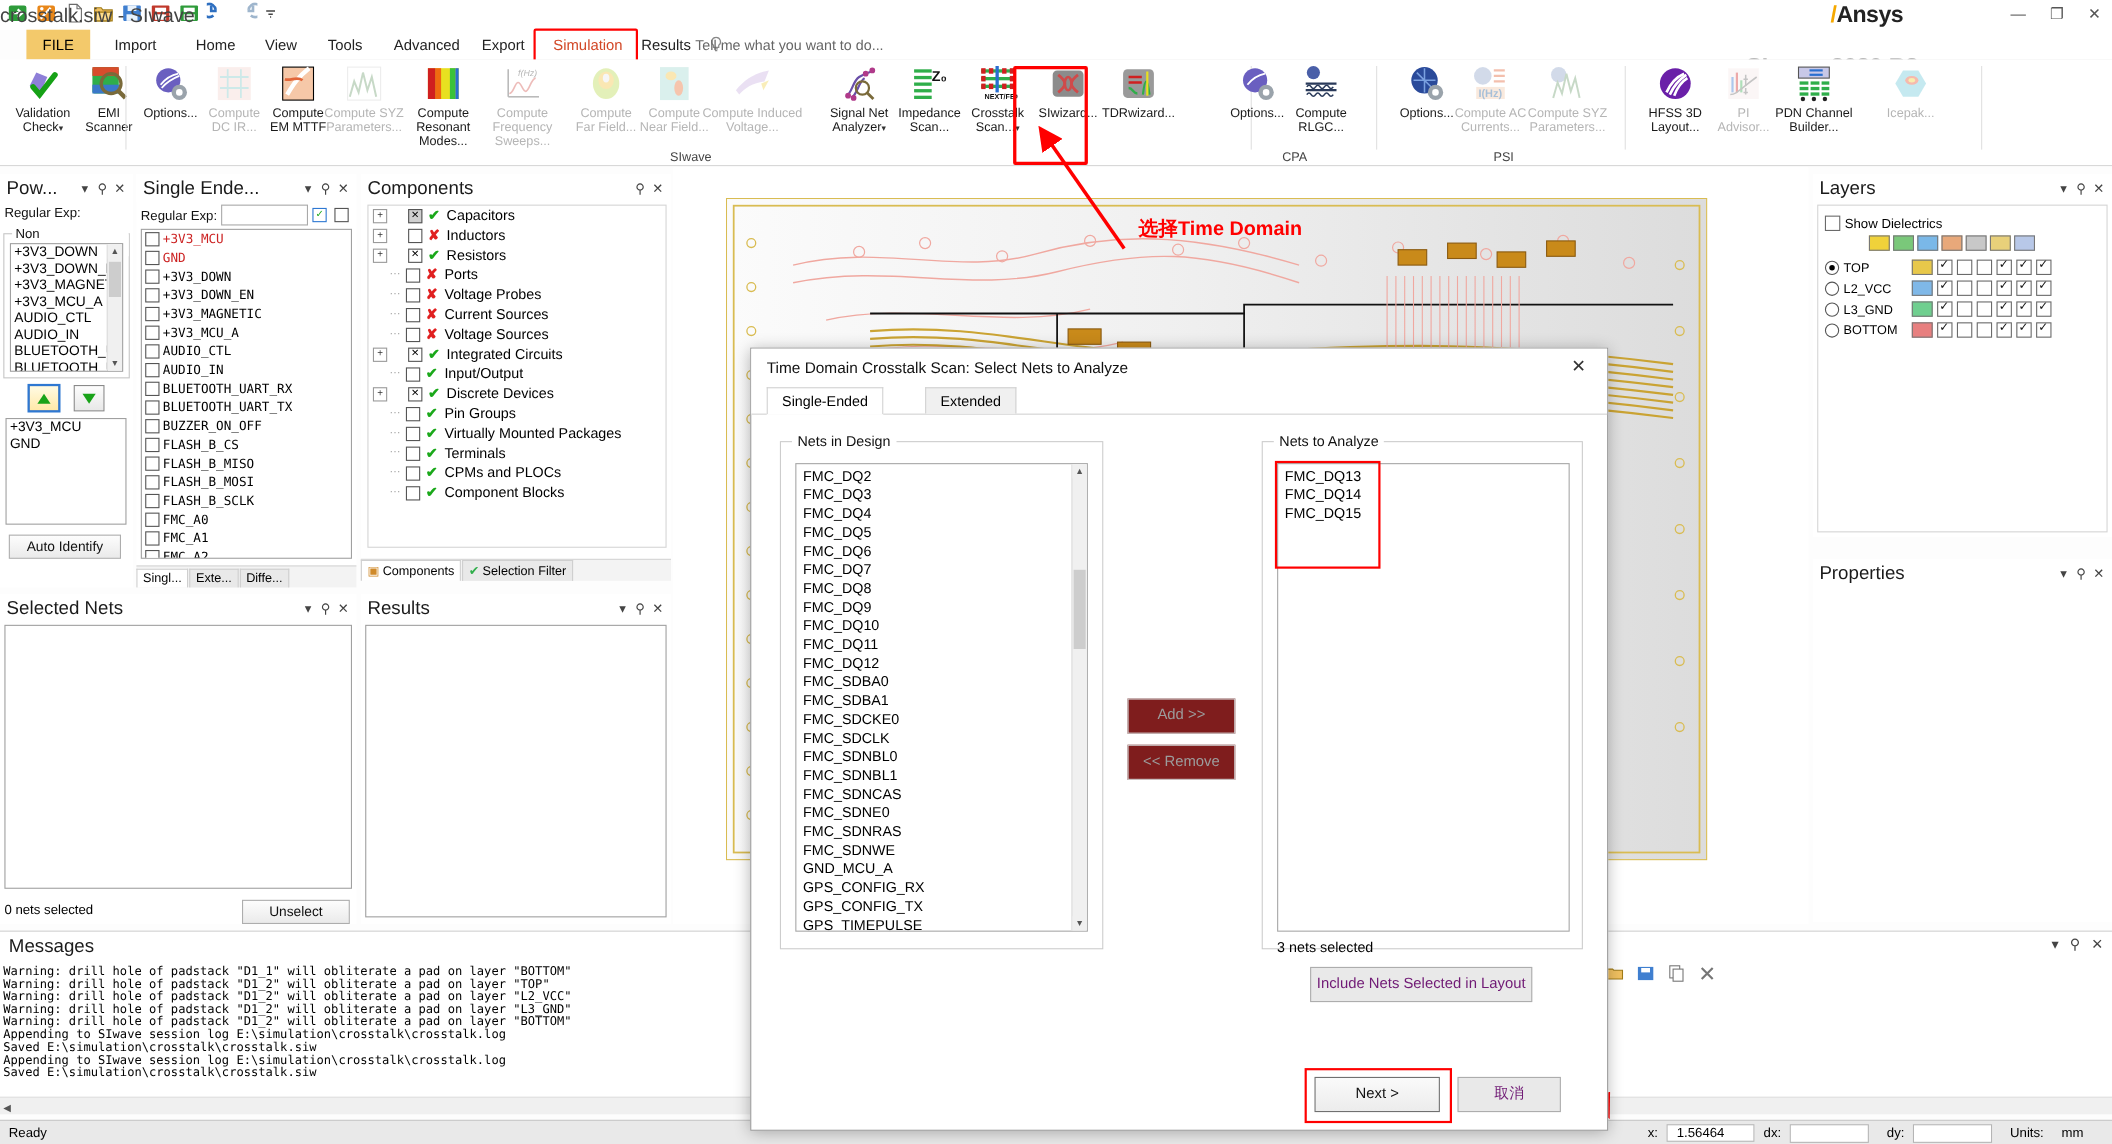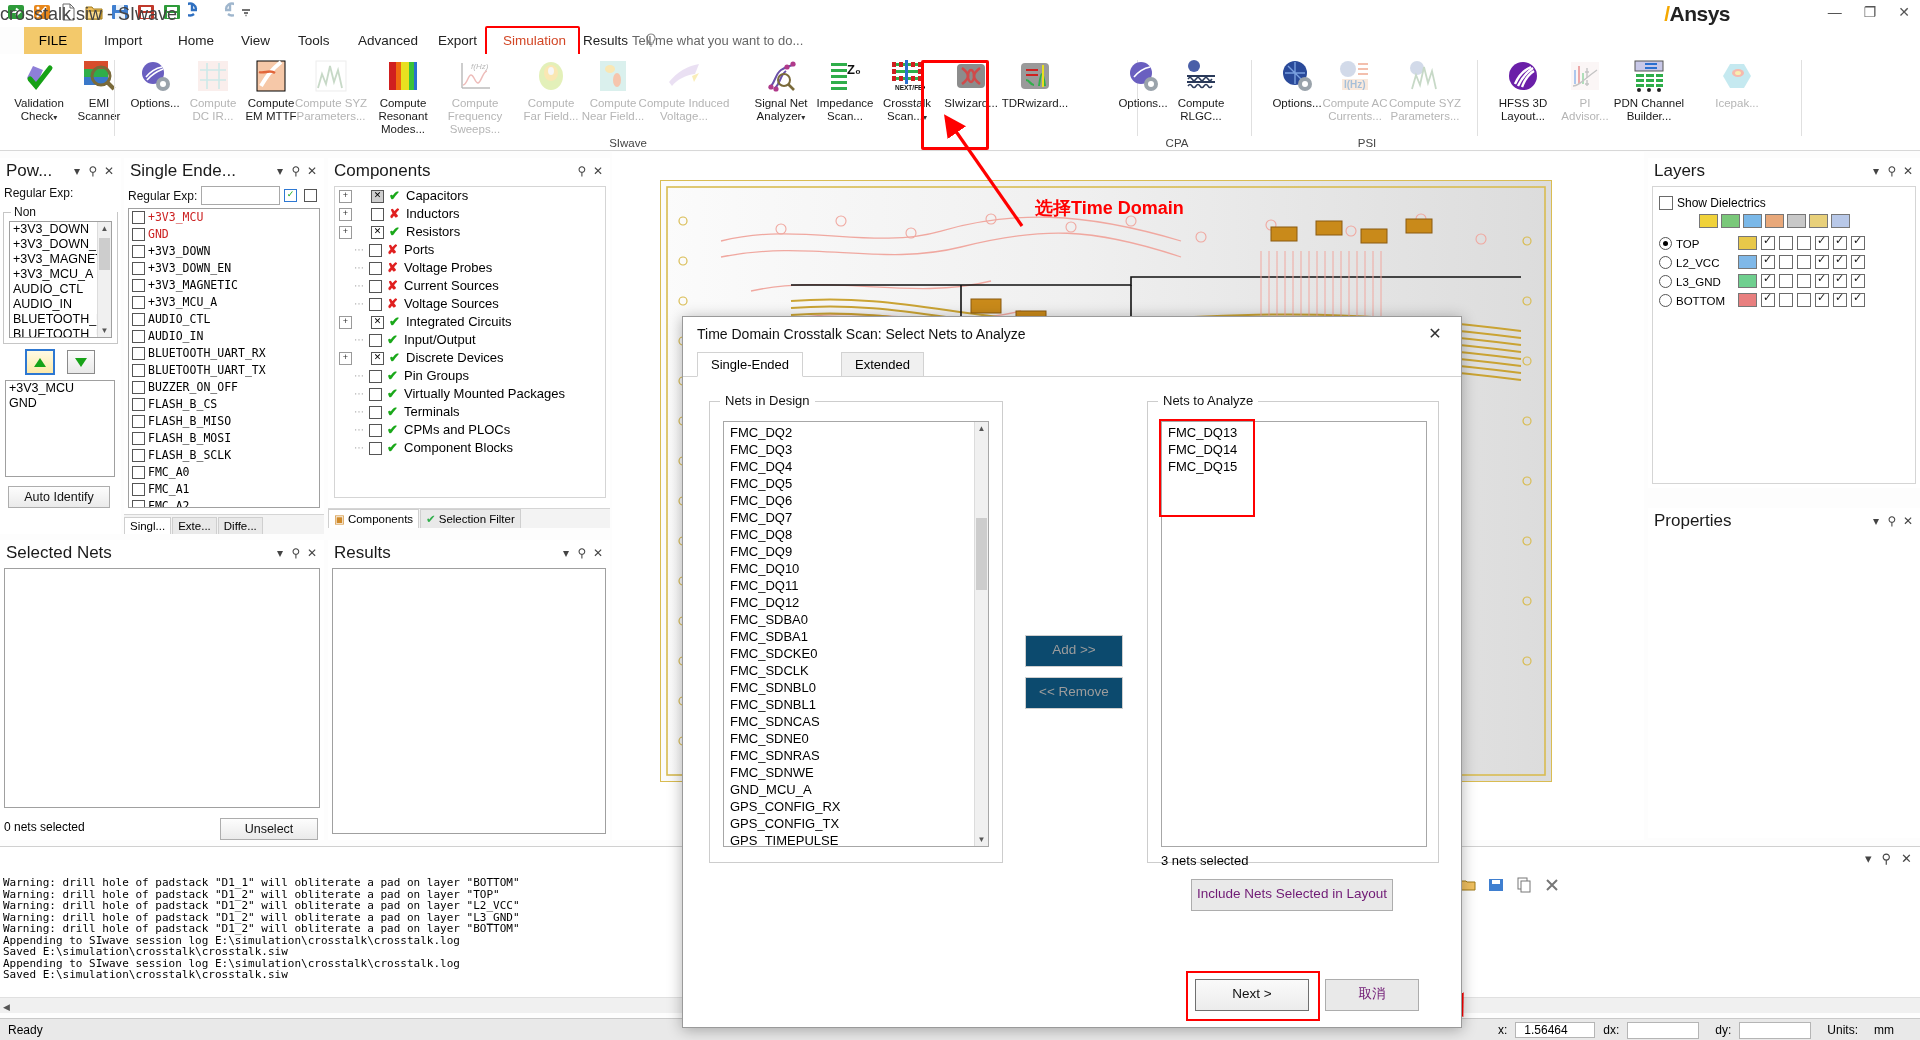--- a/index.html
+++ b/index.html
@@ -131,21 +131,21 @@
   .dlg-title .t{flex:1;}
   .dlg-close{width:40px;height:30px;text-align:center;line-height:30px;font-size:16px;color:#333;cursor:default;}
   .dlg-tabs{display:flex;align-items:flex-end;height:25px;padding-left:14px;border-bottom:1px solid #d2d2d2;background:#fff;gap:39px;}
   .dtab{font-size:13px;padding:4px 13px;border:1px solid #d2d2d2;border-bottom:none;background:#f0f0f0;margin-right:-1px;}
   .dtab.active{background:#ffffff;border-bottom:1px solid #fff;margin-bottom:-1px;}
   .dlg-body{position:absolute;left:0;top:60px;right:0;bottom:0;}
   .fieldset{position:absolute;border:1px solid #cdcdcd;}
   .legend{position:absolute;top:-9px;left:10px;background:#fff;padding:0 5px;font-size:13px;color:#111;}
   .dlist{position:absolute;border:1px solid #a7a7a7;background:#fff;overflow:hidden;font-size:13px;}
   .dlist .r{line-height:17px;padding-left:6px;white-space:nowrap;}
-  .dbtn{position:absolute;border:1px solid #cfcfcf;background:#0c4a6e;color:#9c9c9c;font-size:13.5px;text-align:center;line-height:28px;}
+  .dbtn{position:absolute;border:1px solid #cfcfcf;background:#7f1d1d;color:#9c9c9c;font-size:13.5px;text-align:center;line-height:28px;}
   .dbtn.enabled{background:#e9e9e9;border:1px solid #adadad;color:#701a75;}
   .dbtn.primary{background:linear-gradient(#fafafa,#ececec);border:1px solid #707070;color:#111;}
   .redbox{position:absolute;border:2.5px solid #ff0000;pointer-events:none;}
 
   
   .anno{position:absolute;color:#ff0000;font-size:18px;font-weight:bold;white-space:nowrap;}
   svg.overlay{position:absolute;left:0;top:0;width:1920px;height:1040px;pointer-events:none;}
 </style>
 </head>
 <body>
@@ -1057,20 +1057,21 @@
     <div class="panel-hd">
       <span class="ptitle">Properties</span>
       <span class="pbtn">▾</span>
       <span class="pbtn">⚲</span>
       <span class="pbtn">✕</span>
     </div>
     <div style="position:absolute;left:4px;top:28px;right:4px;bottom:4px;background:#fff;"></div>
   </div>
 
   <div class="msg-panel">
+    <div class="msg-title">Messages</div>
     <div style="position:absolute;right:8px;top:4px;display:flex;gap:10px;color:#444;font-size:13px;">
       <span>▾</span>
       <span>⚲</span>
       <span>✕</span>
     </div>
     <div style="position:absolute;left:1460px;top:30px;display:flex;gap:12px;">
       <span>
         <svg width="16" height="16" viewBox="0 0 16 16">
             <path d="M1 4h5l1 1h8v8H1z" fill="#f0c060" stroke="#a07b18"></path>
           </svg>

